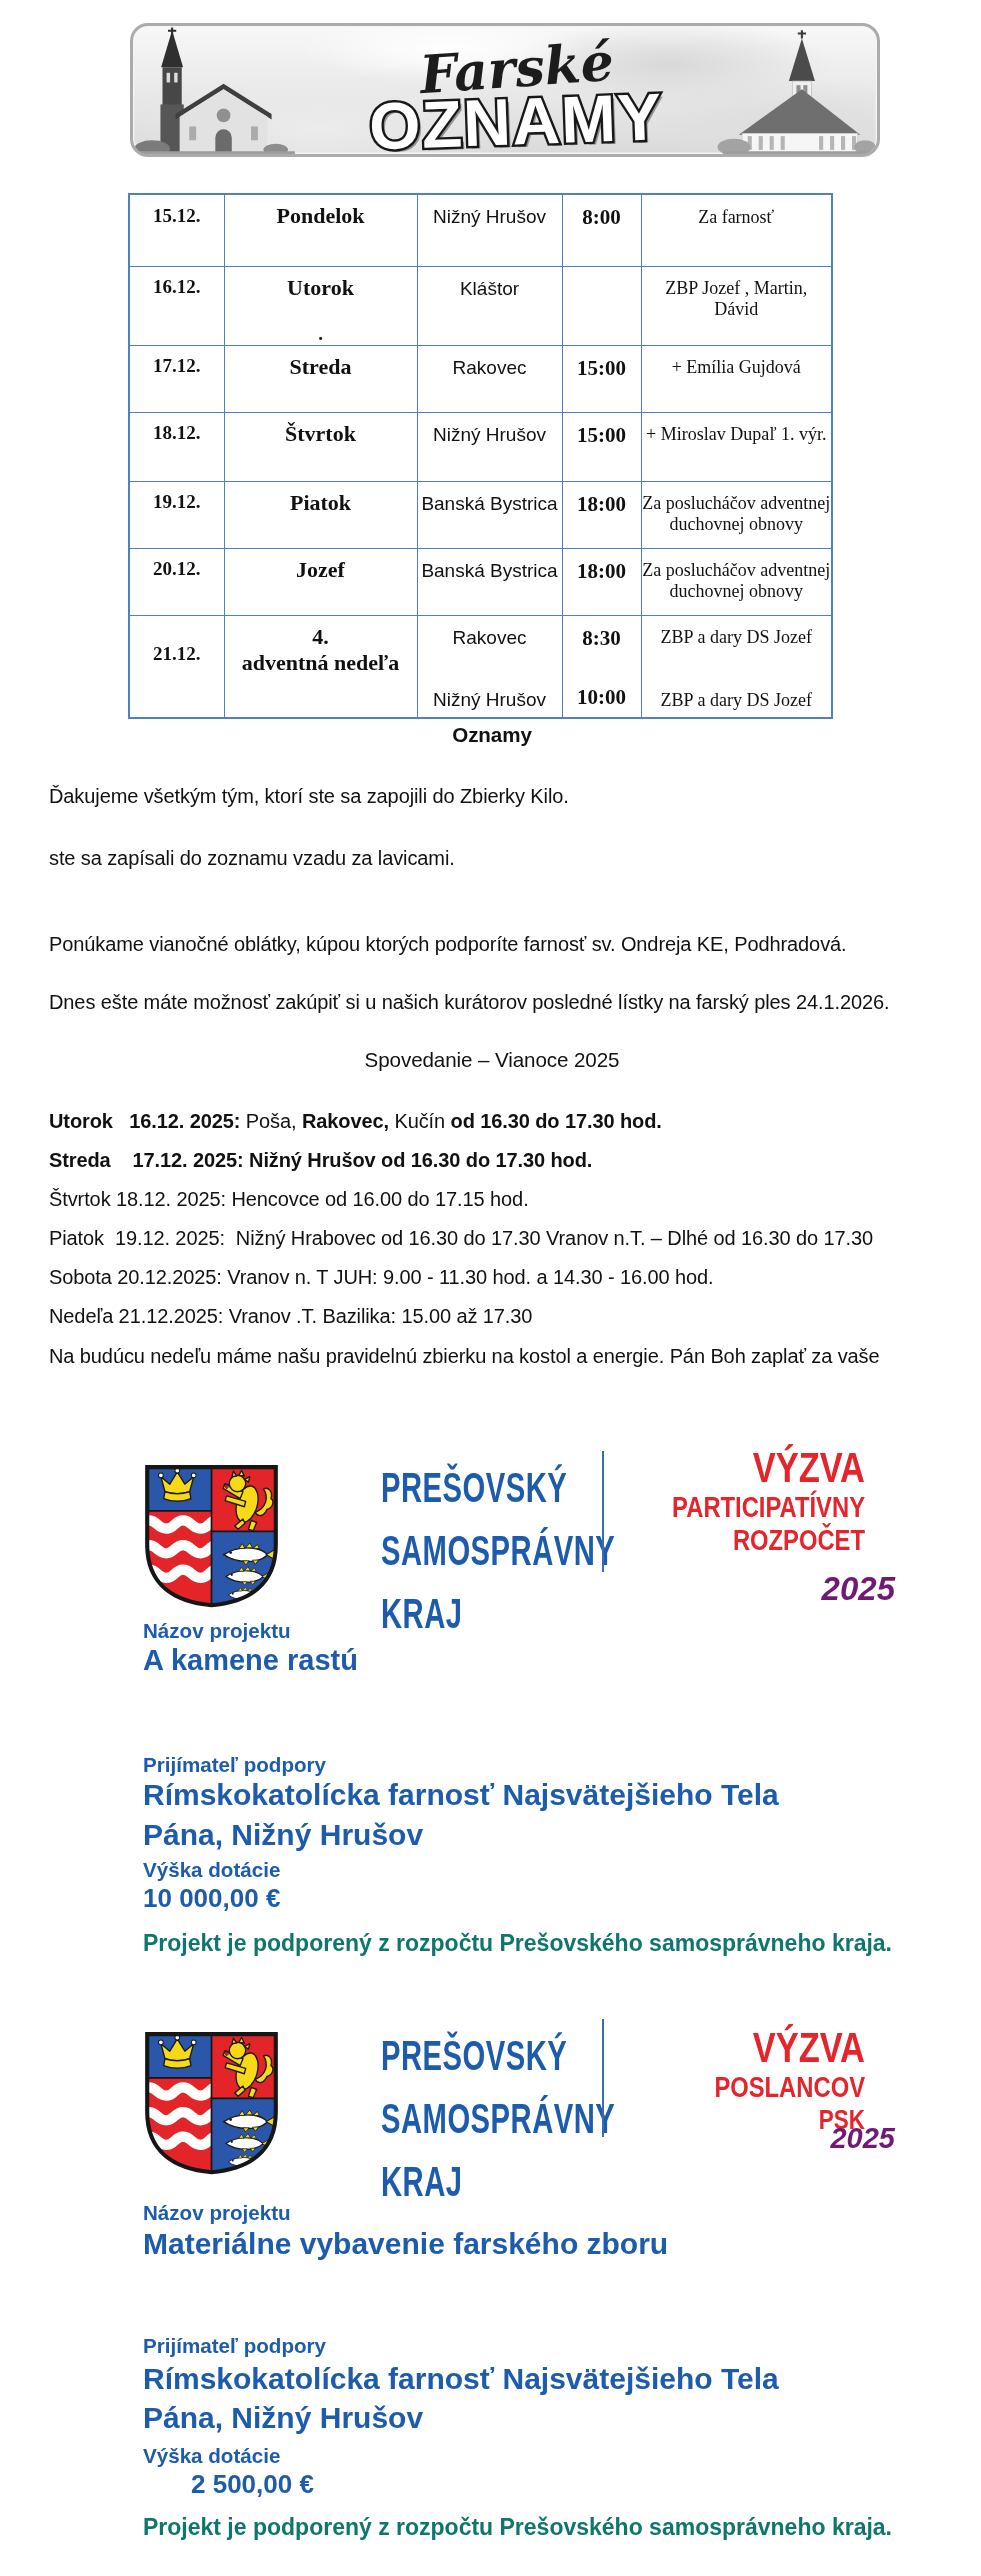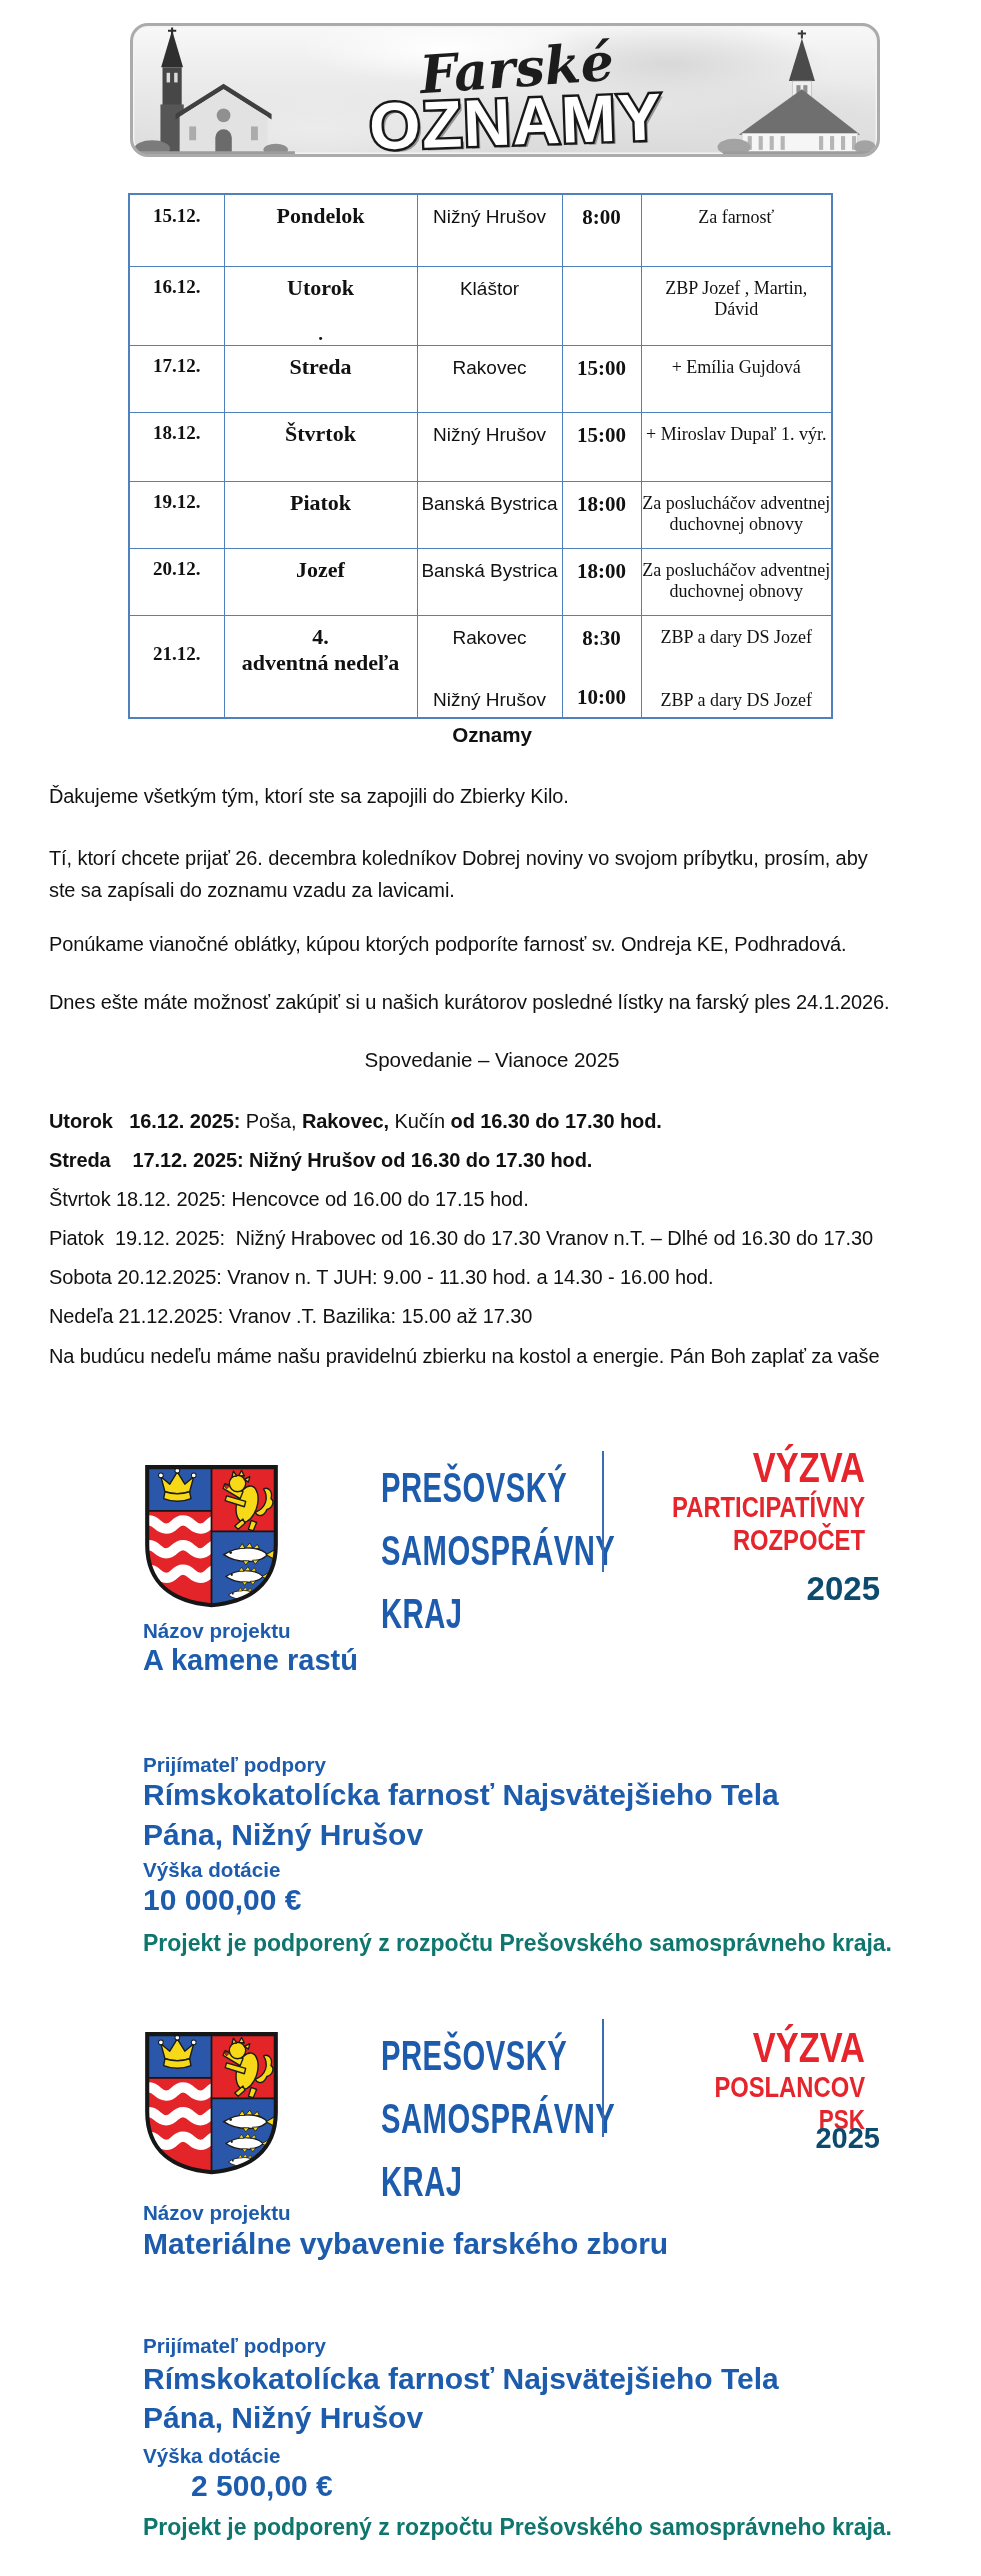--- a/index.html
+++ b/index.html
@@ -57,32 +57,32 @@
   .org-line{font-weight:700;font-size:43px;line-height:63px;color:#1d5cad;
     transform:scaleX(.68);transform-origin:0 50%;white-space:nowrap;letter-spacing:0.7px;}
   .grant .vline{position:absolute;left:602px;width:2.1px;background:#3a6cb3;}
   .g1 .vline{top:6.9px;height:121px;} .g2 .vline{top:9.6px;height:118px;}
   .grant .call{position:absolute;left:521px;width:344px;text-align:right;}
   .g1 .call{top:0px;} .g2 .call{top:15px;}
   .call-line{font-weight:700;color:#e5242b;transform:scaleX(.82);transform-origin:100% 50%;white-space:nowrap;}
   .call-line.xl{font-size:42px;line-height:47px;}
   .call-line.lg{font-size:29px;line-height:33px;}
   .call-line.md{font-size:27.4px;line-height:32px;}
-  .grant .year{position:absolute;left:632px;width:248px;text-align:right;font-weight:700;color:#0c4a6e;}
+  .grant .year{position:absolute;left:647px;width:248px;text-align:right;font-weight:700;color:#701a75;font-style:italic;}
   .g1 .year{top:126px;font-size:33px;} .g2 .year{top:113px;font-size:29px;}
   .grant .lbl{position:absolute;left:143px;font-weight:700;font-size:20.6px;color:#1d5cad;}
   .g1 .lbl-proj{top:175px;} .g2 .lbl-proj{top:192px;}
   .grant .proj{position:absolute;left:143px;font-weight:700;color:#1d5cad;}
   .g1 .proj{top:200px;font-size:29px;} .g2 .proj{top:218px;font-size:30px;}
   .g1 .lbl-recip{top:309px;} .g2 .lbl-recip{top:325px;}
   .grant .recip{position:absolute;left:143px;font-weight:700;font-size:30px;color:#1d5cad;}
   .g1 .r1{top:334px;} .g1 .r2{top:374px;}
   .g2 .r1{top:353px;} .g2 .r2{top:392px;}
   .g1 .lbl-amt{top:414px;} .g2 .lbl-amt{top:435px;}
-  .grant .amount{position:absolute;left:143px;font-weight:700;font-size:30px;color:#1d5cad;}
+  .grant .amount{position:absolute;left:143px;font-weight:700;font-size:26px;color:#1d5cad;}
   .g1 .amount{top:439px;} .g2 .amount{top:460px;margin-left:48px;}
   .grant .gfooter{position:absolute;left:143px;font-weight:700;font-size:23px;color:#0f766e;}
   .g1 .gfooter{top:486px;} .g2 .gfooter{top:505px;}
 </style>
 </head>
 <body>
 
 <svg width="0" height="0" style="position:absolute" aria-hidden="true">
   <defs>
     <clipPath id="shieldClip">
@@ -327,21 +327,20 @@
             </div>
           </td>
           <td class="c-int"><div class="stack multi"><div>ZBP a dary DS Jozef</div><div>ZBP a dary DS Jozef</div></div></td>
         </tr>
       </tbody>
   </table>
 
   <div class="tblock h-oznamy">Oznamy</div>
   <div class="tblock p1">Ďakujeme všetkým tým, ktorí ste sa zapojili do Zbierky Kilo.</div>
   <div class="tblock p2">
-    <div>Tí, ktorí chcete prijať 26. decembra koledníkov Dobrej noviny vo svojom príbytku, prosím, aby</div>
     <div>ste sa zapísali do zoznamu vzadu za lavicami.</div>
   </div>
   <div class="tblock p3">Ponúkame  vianočné oblátky, kúpou ktorých podporíte farnosť sv. Ondreja KE, Podhradová.</div>
   <div class="tblock p4">Dnes ešte máte možnosť zakúpiť si u našich kurátorov posledné lístky na farský ples 24.1.2026.</div>
   <div class="tblock h-spoved">Spovedanie – Vianoce 2025</div>
   <div class="tblock conf">
       <div class="conf-line"><span class="b">Utorok   16.12. 2025: </span><span>Poša, </span><span class="b">Rakovec, </span><span>Kučín </span><span class="b">od 16.30 do 17.30 hod.</span></div>
       <div class="conf-line"><span class="b">Streda    17.12. 2025: Nižný Hrušov od 16.30 do 17.30 hod.</span></div>
       <div class="conf-line"><span>Štvrtok 18.12. 2025: Hencovce od 16.00 do 17.15 hod.</span></div>
       <div class="conf-line"><span>Piatok  19.12. 2025:  Nižný Hrabovec od 16.30 do 17.30 Vranov n.T. – Dlhé od 16.30 do 17.30</span></div>

